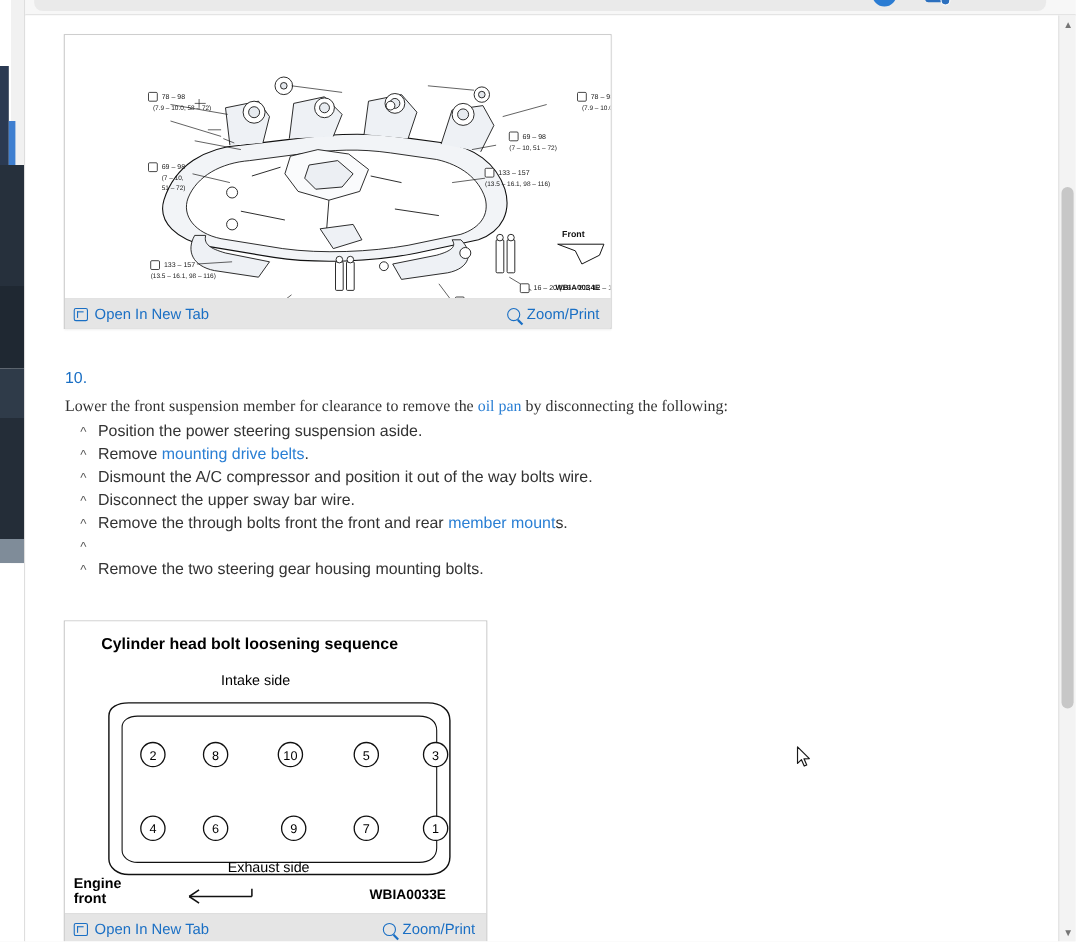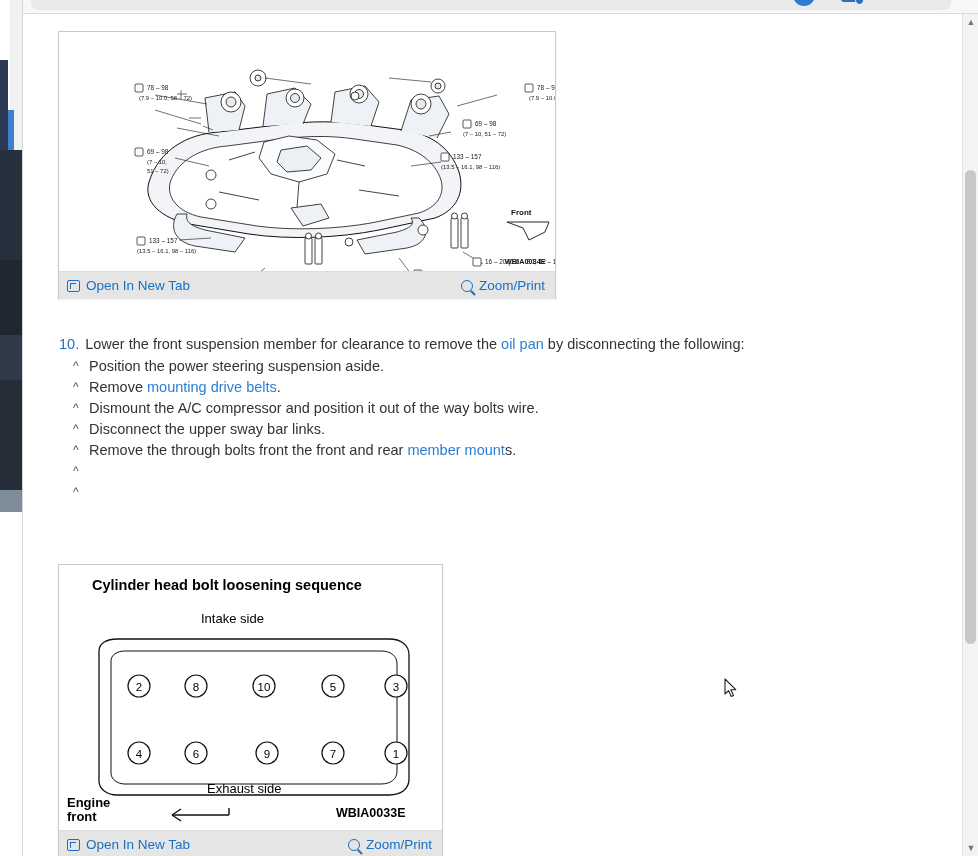--- a/index.html
+++ b/index.html
@@ -144,23 +144,24 @@
   #steps {
     position: absolute; left: 36px; top: 320px;
     width: 740px;
     font-size: 14.5px;
     color: #333333;
     line-height: 20px;
   }
   .step-main {
     display: flex; gap: 6px;
     margin-bottom: 2px;
+    flex-direction: column;
   }
   .step-num { color: #1a6fc4; }
-  .step-main .txt { color: #333; }
+  .step-main .txt { color: #333; font-family: Liberation Serif, serif; }
   .lnk { color: #2a7fd4; cursor: pointer; }
   .sub-list { margin-top: 2px; }
   .sub-item {
     display: flex; align-items: flex-start; gap: 8px;
     padding-left: 14px;
     margin-bottom: 1px;
     color: #333;
   }
   .caret {
     color: #555; font-size: 12px; line-height: 20px;
@@ -403,34 +404,35 @@
               <span>Remove</span>
               <span class="lnk">mounting drive belts</span><span>.</span>
             </span>
           </div>
           <div class="sub-item">
             <span class="caret">^</span>
             <span>Dismount the A/C compressor and position it out of the way bolts wire.</span>
           </div>
           <div class="sub-item">
             <span class="caret">^</span>
-            <span>Disconnect the upper sway bar links.</span>
+            <span>Disconnect the upper sway bar wire.</span>
           </div>
           <div class="sub-item">
             <span class="caret">^</span>
             <span>
               <span>Remove the through bolts front the front and rear</span>
               <span class="lnk">member mount</span><span>s.</span>
             </span>
           </div>
           <div class="sub-item">
             <span class="caret">^</span>
           </div>
           <div class="sub-item">
             <span class="caret">^</span>
+            <span>Remove the two steering gear housing mounting bolts.</span>
           </div>
         </div>
       </div>
 
       <div class="figure-card" id="fig2">
         <div class="figure-img">
           <svg class="tech-svg" width="383" height="265" viewBox="0 0 383 265" xmlns="http://www.w3.org/2000/svg">
             <rect x="0" y="0" width="383" height="265" fill="#ffffff"></rect>
 
             <text class="ch-title" x="33" y="25">Cylinder head bolt loosening sequence</text>

